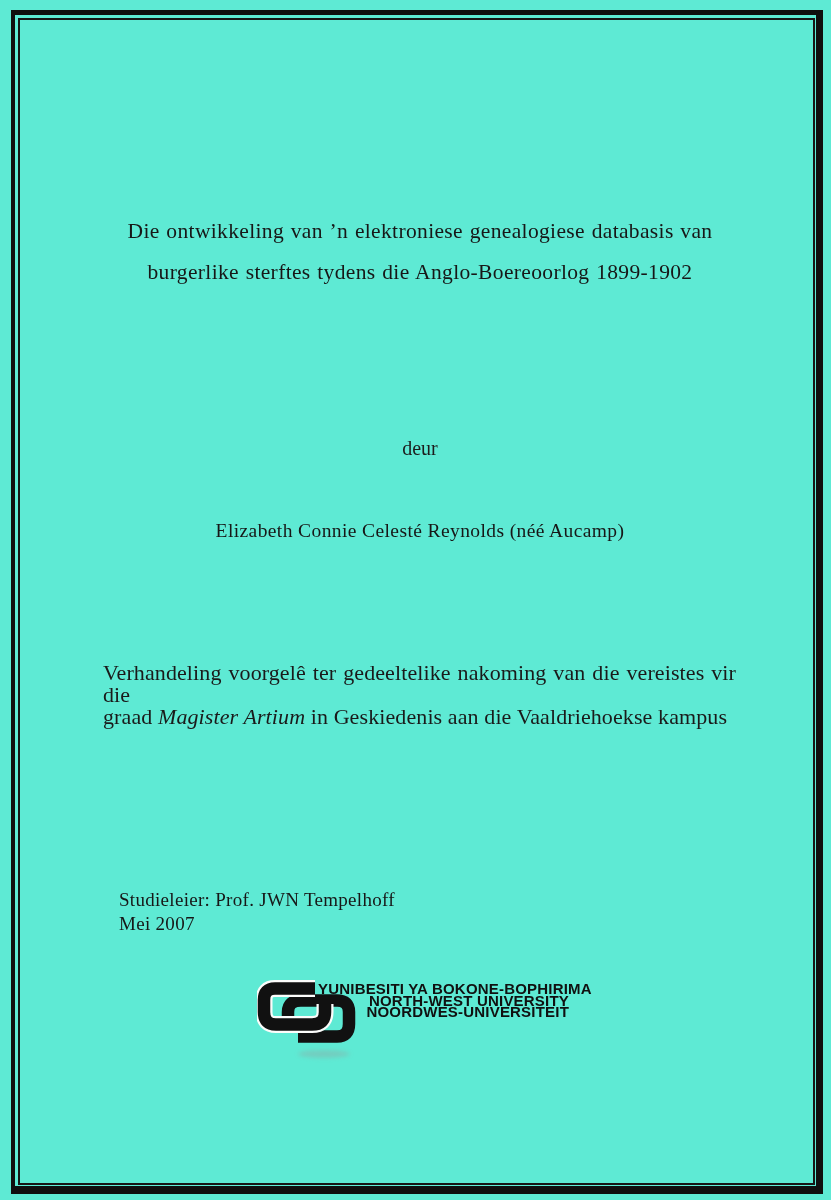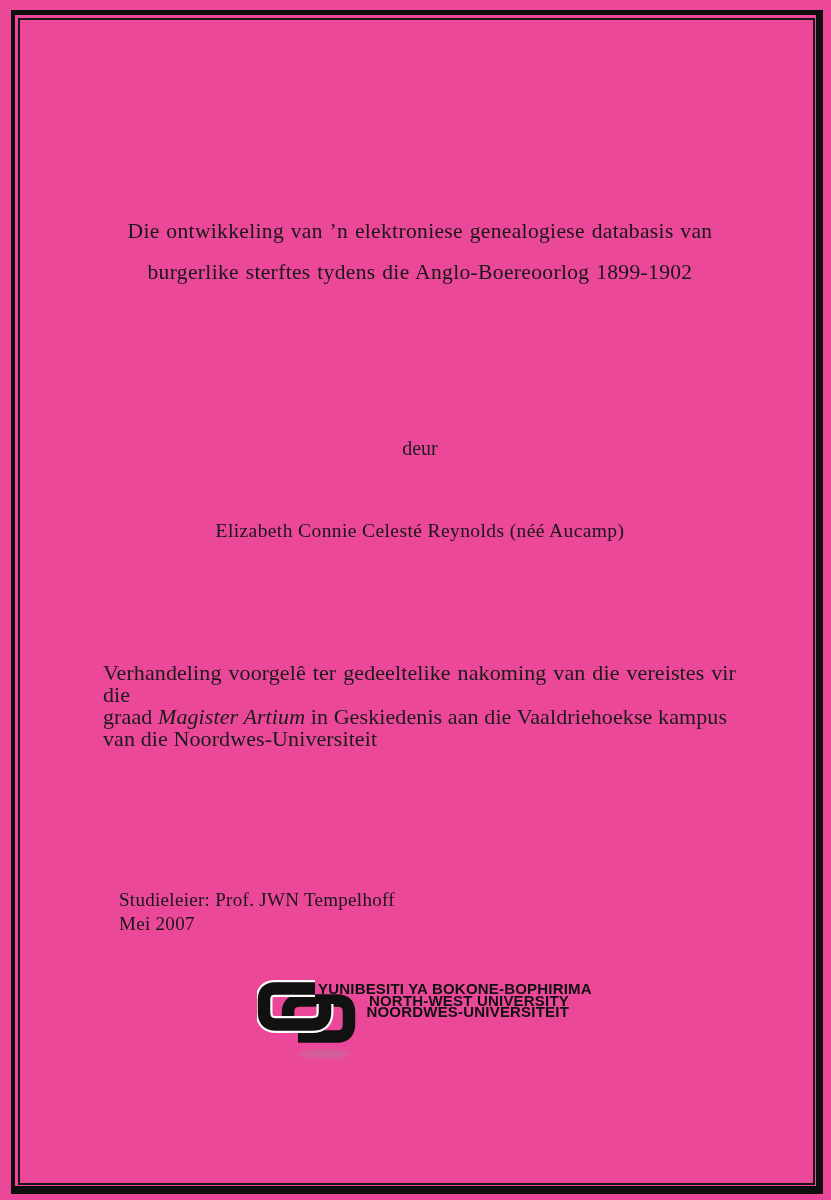--- a/index.html
+++ b/index.html
@@ -6,21 +6,21 @@
   body{
     width:831px;height:1200px;
     background:#ffffff;
     font-family:"Liberation Serif", serif;
     color:#1b1b1b;
     position:relative;
     overflow:hidden;
   }
   .page{
     position:absolute;inset:0;
-    background:#ec4899;
+    background:#5eead4;
   }
   
   .frame-outer{
     position:absolute;
     top:10px;left:11px;right:8px;bottom:6px;
     border-style:solid;
     border-color:#0f0f0f;
     border-width:5px 7px 8px 4px;
   }
   .frame-inner{
@@ -110,21 +110,20 @@
     <div>burgerlike sterftes tydens die Anglo-Boereoorlog 1899-1902</div>
   </div>
 
   <div class="abs byline">deur</div>
 
   <div class="abs author">Elizabeth Connie Celesté Reynolds (néé Aucamp)</div>
 
   <div class="abs statement">
     <div class="justified">Verhandeling voorgelê ter gedeeltelike nakoming van die vereistes vir die</div>
     <div><span>graad </span><span class="it">Magister Artium</span><span> in Geskiedenis aan die Vaaldriehoekse kampus</span></div>
-    <div>van die Noordwes-Universiteit</div>
   </div>
 
   <div class="abs supervisor-block">
     <div>Studieleier: Prof. JWN Tempelhoff</div>
     <div>Mei 2007</div>
   </div>
 
   <div class="abs logo">
     <svg class="logo-mark" width="99" height="67" viewBox="0 0 99 67" aria-hidden="true">
       <g fill="none" stroke-linecap="butt" stroke-linejoin="miter">

